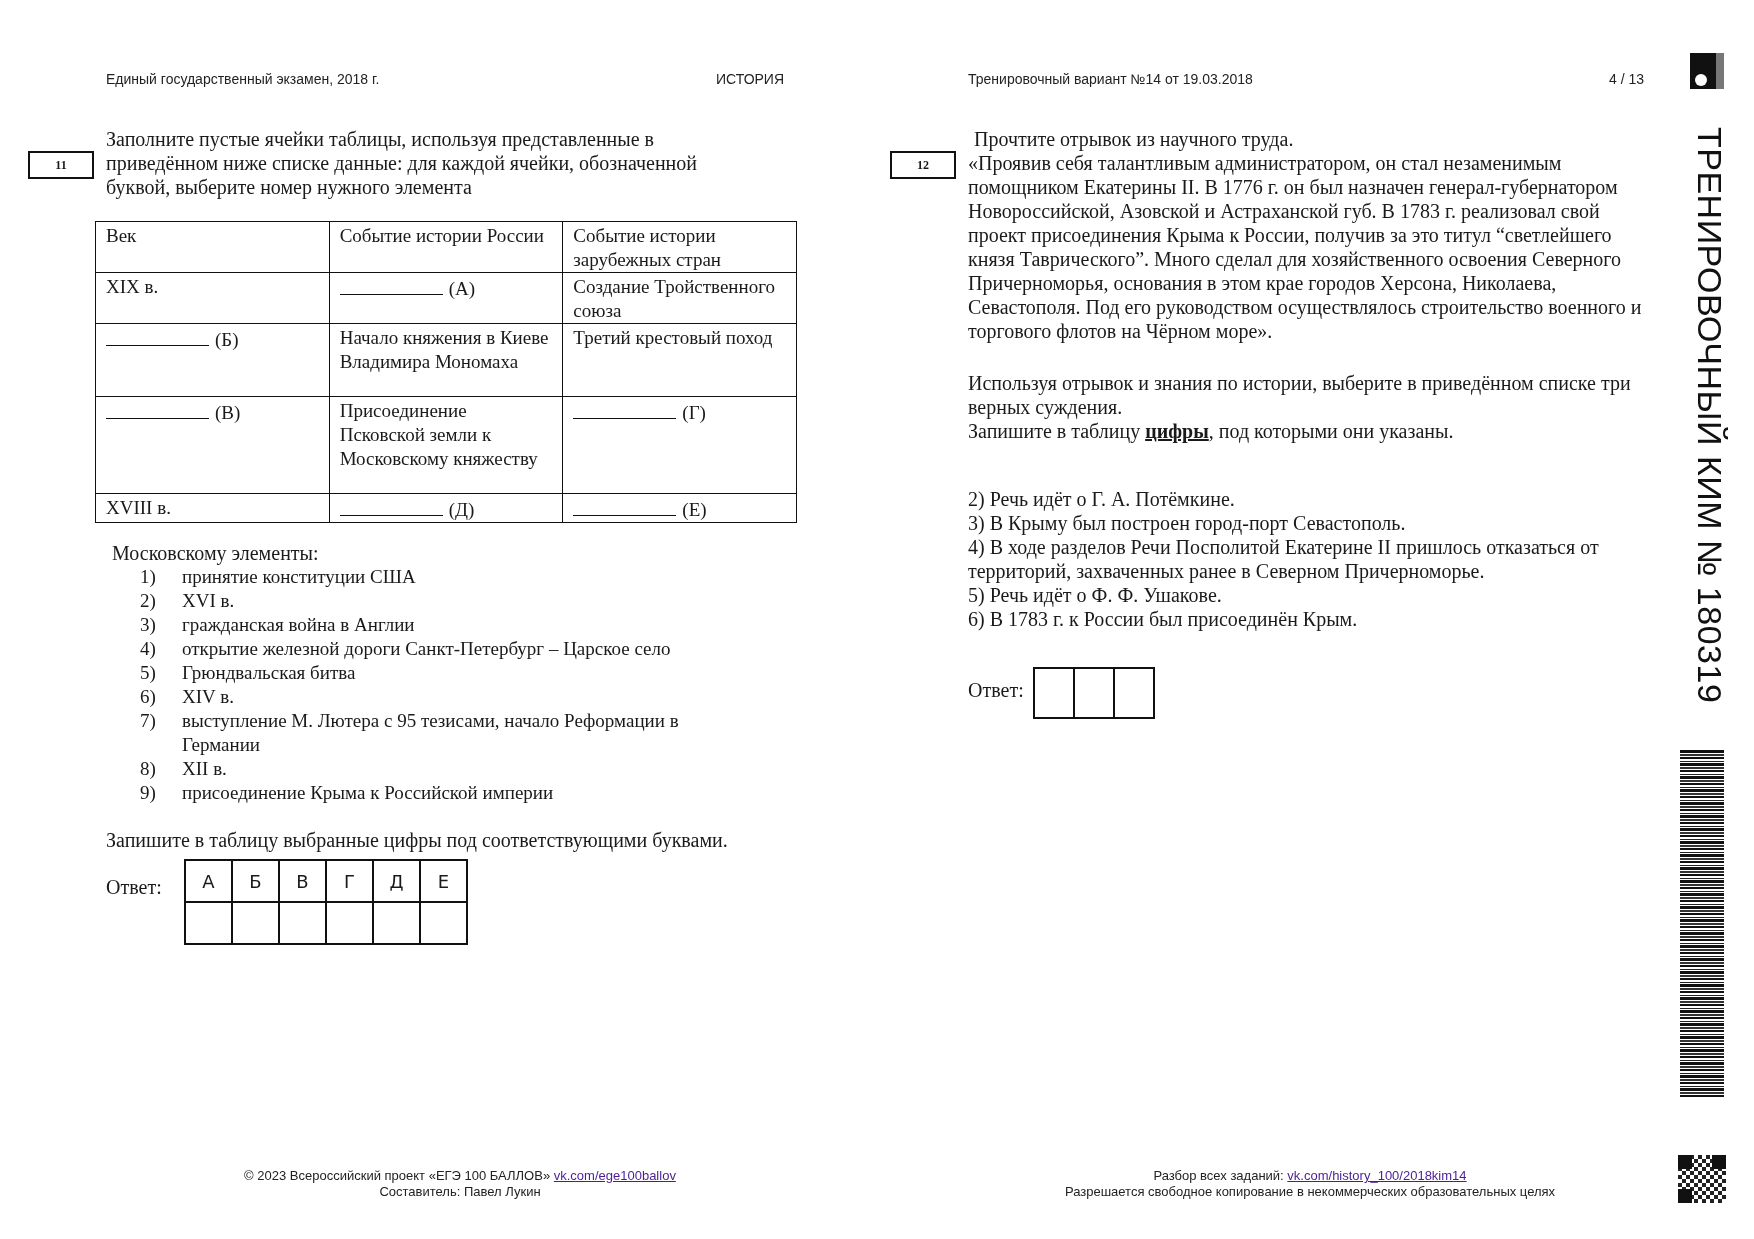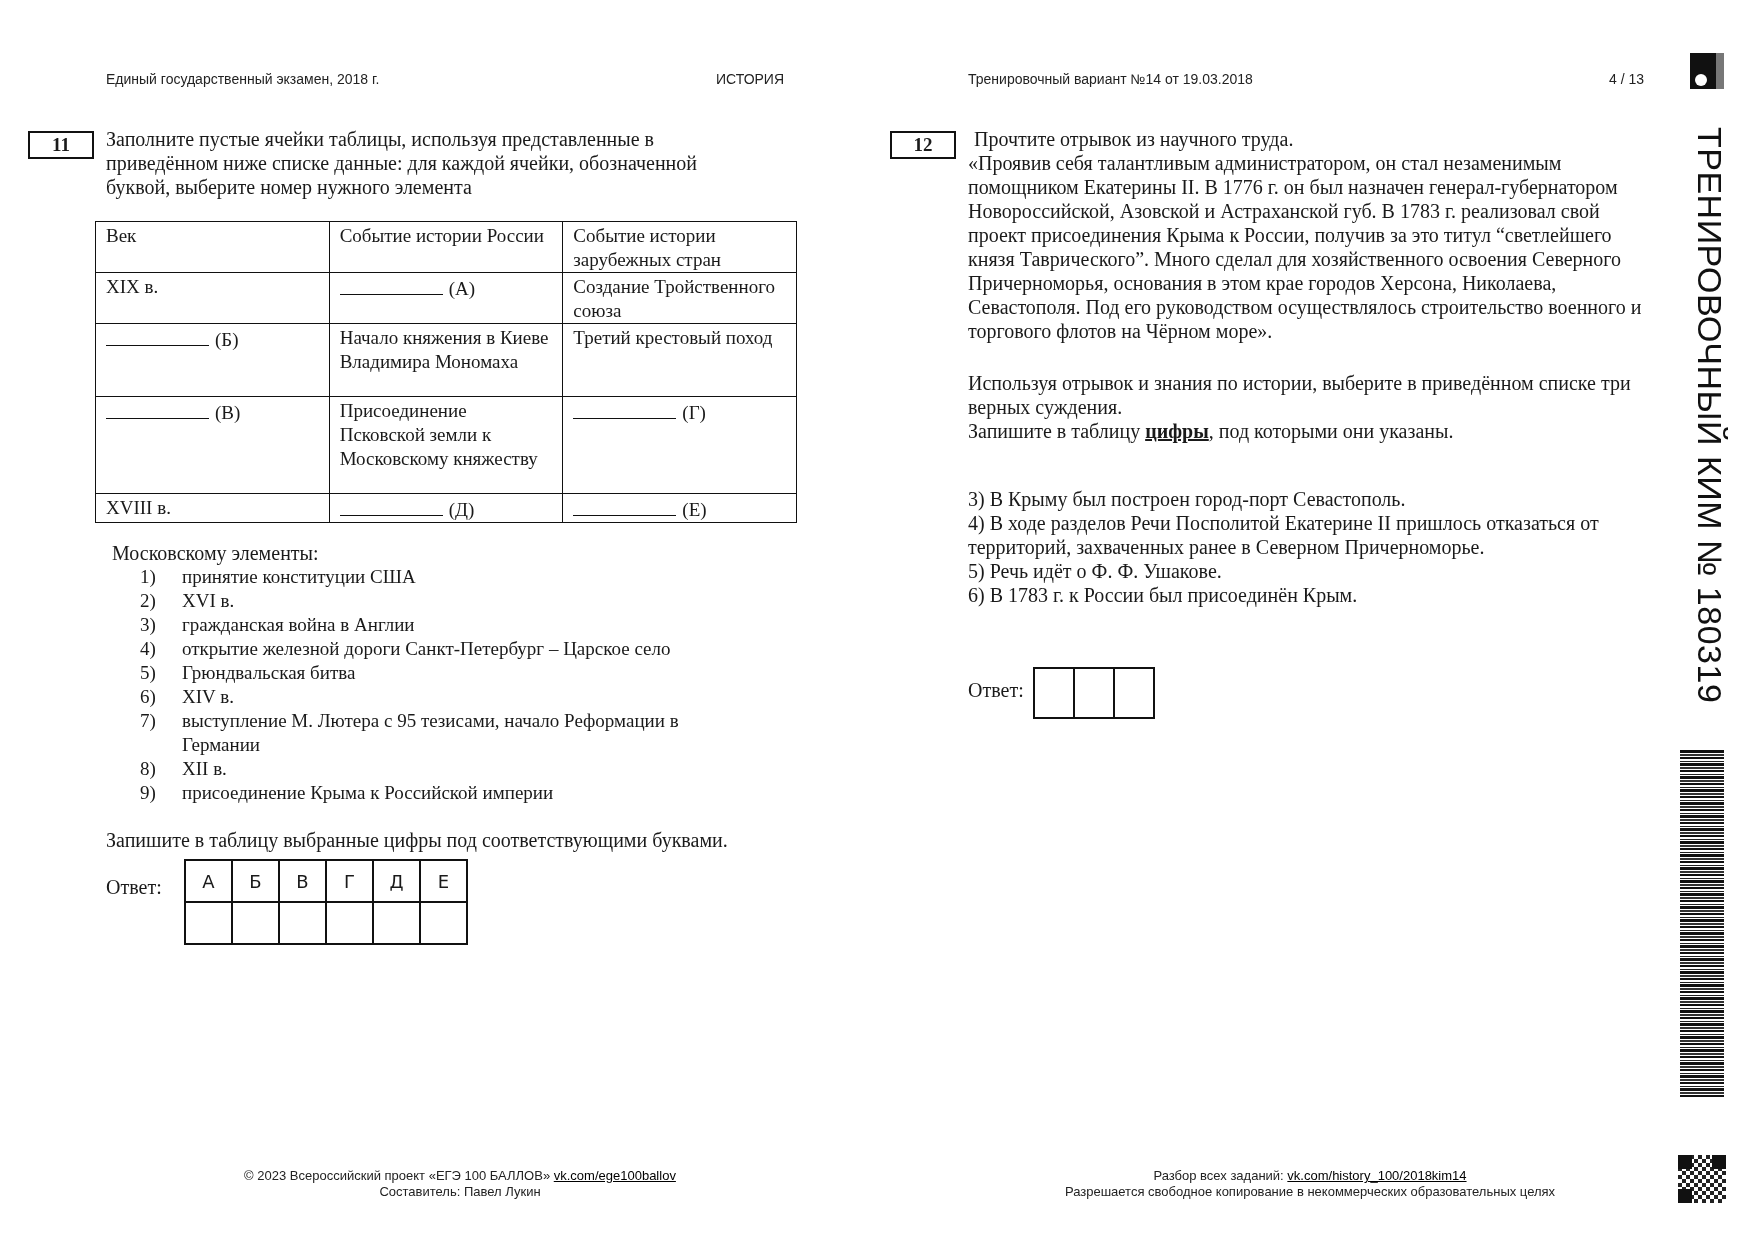--- a/index.html
+++ b/index.html
@@ -5,22 +5,22 @@
   html, body { margin: 0; padding: 0; }
   body {
     width: 1754px; height: 1239px; background: #ffffff; position: relative; overflow: hidden;
     font-family: "Liberation Serif", serif; color: #1a1a1a;
   }
   .abs { position: absolute; }
   .hdr { font-family: "Liberation Sans", sans-serif; font-size: 14px; color: #222; white-space: nowrap; }
   .serif { font-family: "Liberation Serif", serif; font-size: 20px; line-height: 24px; color: #1a1a1a; }
   .numbox {
     position: absolute; border: 2px solid #111; width: 66px; height: 28px;
-    font-family: "Liberation Serif", serif; font-weight: bold; font-size: 19px;
-    display: flex; align-items: center; justify-content: center; box-sizing: border-box;
+    font-family: "Liberation Serif", serif; font-weight: bold; font-size: 12px;
+    display: flex; align-items: center; justify-content: center; box-sizing: border-box; margin-top: 20px;
   }
   
   table.events { position: absolute; left: 95px; top: 221px; border-collapse: collapse; width: 702px; }
   table.events td {
     border: 1.5px solid #111; vertical-align: top; padding: 2px 10px 0 10px;
     font-family: "Liberation Serif", serif; font-size: 19px; line-height: 24px; width: 33.33%;
   }
   .blank { display: inline-block; width: 103px; border-bottom: 1px solid #111; height: 19px; vertical-align: baseline; margin-right: 6px; }
   
   .list { position: absolute; left: 140px; top: 565px; font-size: 19px; line-height: 24px; }
@@ -29,21 +29,21 @@
   .list .txt { width: 560px; }
   
   table.ans { position: absolute; left: 184px; top: 859px; border-collapse: collapse; }
   table.ans td {
     border: 2px solid #111; width: 45px; height: 40px; text-align: center; padding: 0;
     font-family: "DejaVu Sans", sans-serif; font-size: 18px;
   }
   
   table.ans3 { position: absolute; left: 1033px; top: 667px; border-collapse: collapse; }
   table.ans3 td { border: 2px solid #111; width: 38px; height: 48px; padding: 0; }
-  a.lnk { color: #000000; text-decoration: underline; }
+  a.lnk { color: #4c1d95; text-decoration: underline; }
   .footer { font-family: "Liberation Sans", sans-serif; font-size: 13px; color: #222; text-align: center; line-height: 16px; }
   .vertical-title {
     position: absolute; left: 1729px; top: 127px; transform-origin: 0 0; transform: rotate(90deg);
     font-family: "Liberation Sans", sans-serif; font-size: 34px; white-space: nowrap; color: #111; letter-spacing: 0.5px;
   }
   .barcode { position: absolute; left: 1680px; top: 750px; width: 44px; height: 348px;
     background: repeating-linear-gradient(180deg, #111 0 3px, #fff 3px 4px, #333 4px 6px, #fff 6px 7px, #111 7px 9px, #fff 9px 11px, #222 11px 12px, #fff 12px 13px);
   }
   .qr { position: absolute; left: 1678px; top: 1155px; width: 48px; height: 48px;
     background:
@@ -161,20 +161,21 @@
   </table>
 
 <div class="numbox" style="left:890px; top:131px;">12</div>
 <div class="abs serif" style="left:974px; top:127px;">Прочтите отрывок из научного труда.</div>
 <div class="abs serif" style="left:968px; top:151px; width:690px;">«Проявив себя талантливым администратором, он стал незаменимым помощником Екатерины II. В 1776 г. он был назначен генерал-губернатором Новороссийской, Азовской и Астраханской губ. В 1783 г. реализовал свой проект присоединения Крыма к России, получив за это титул “светлейшего князя Таврического”. Много сделал для хозяйственного освоения Северного Причерноморья, основания в этом крае городов Херсона, Николаева, Севастополя. Под его руководством осуществлялось строительство военного и торгового флотов на Чёрном море».</div>
 <div class="abs serif" style="left:968px; top:371px; width:690px;">
   <div>Используя отрывок и знания по истории, выберите в приведённом списке три верных суждения.</div>
   <div><span>Запишите в таблицу </span><b style="text-decoration:underline;">цифры</b><span>, под которыми они указаны.</span></div>
 </div>
 <div class="abs serif" style="left:968px; top:487px; width:690px;">
+  <div>2) Речь идёт о Г. А. Потёмкине.</div>
   <div>3) В Крыму был построен город-порт Севастополь.</div>
   <div>4) В ходе разделов Речи Посполитой Екатерине II пришлось отказаться от территорий, захваченных ранее в Северном Причерноморье.</div>
   <div>5) Речь идёт о Ф. Ф. Ушакове.</div>
   <div>6) В 1783 г. к России был присоединён Крым.</div>
 </div>
 <div class="abs serif" style="left:968px; top:678px;">Ответ:</div>
 <table class="ans3">
   <tbody>
       <tr>
     <td></td>

